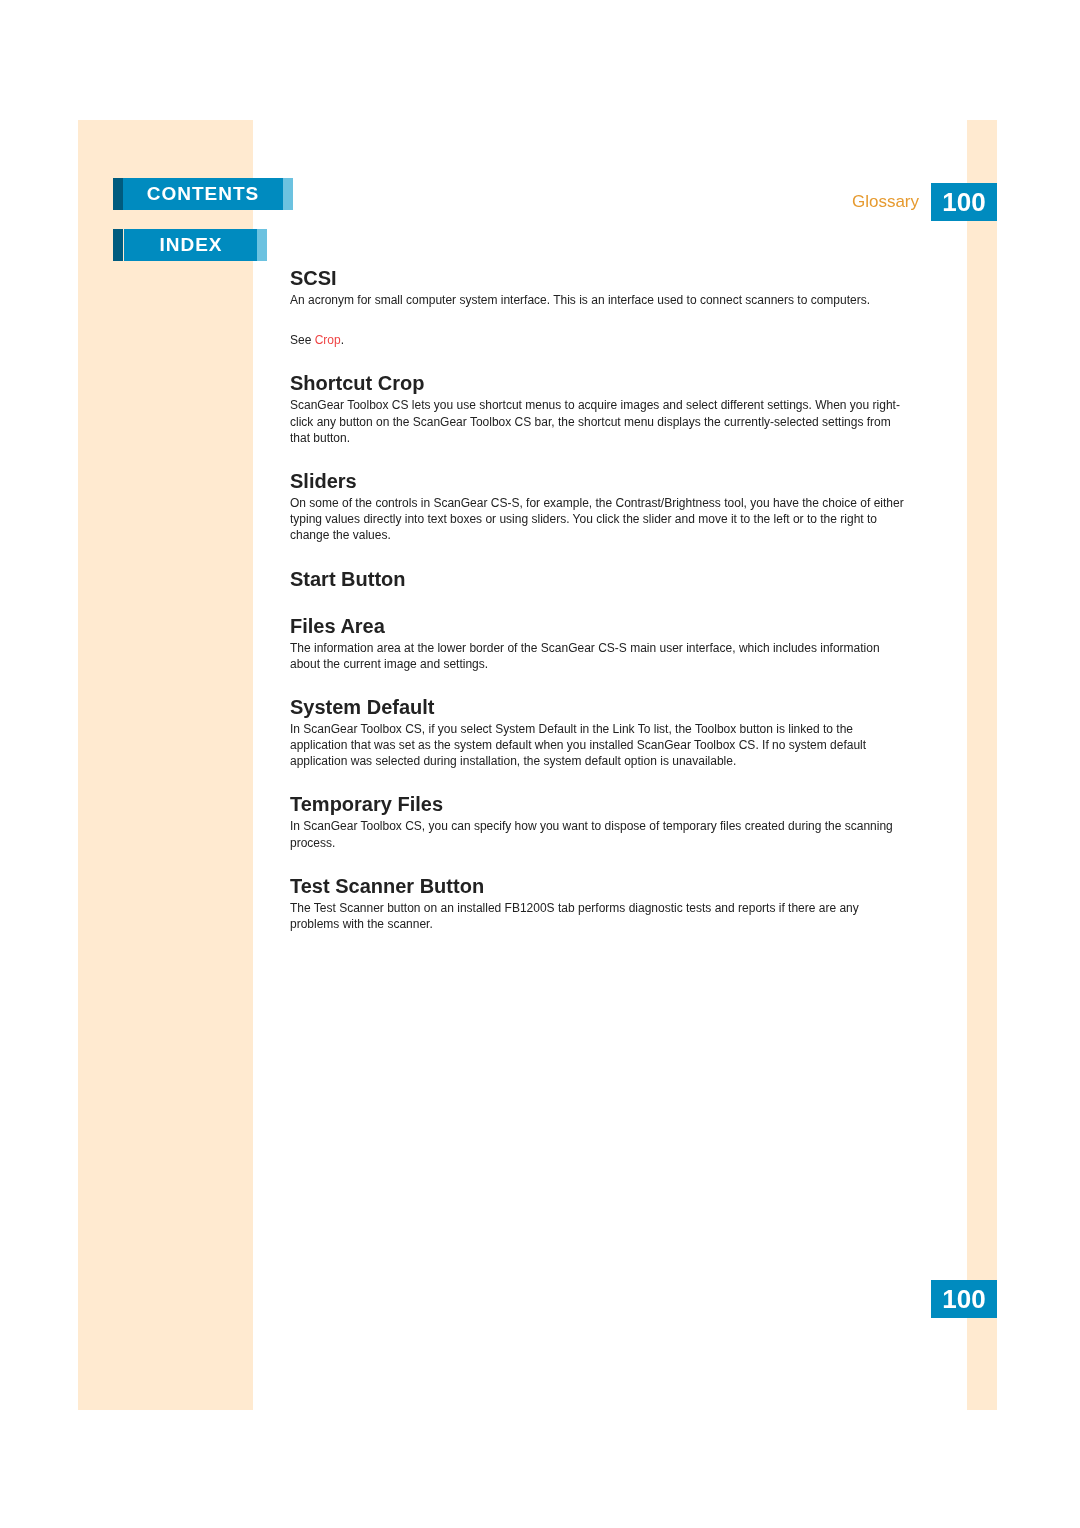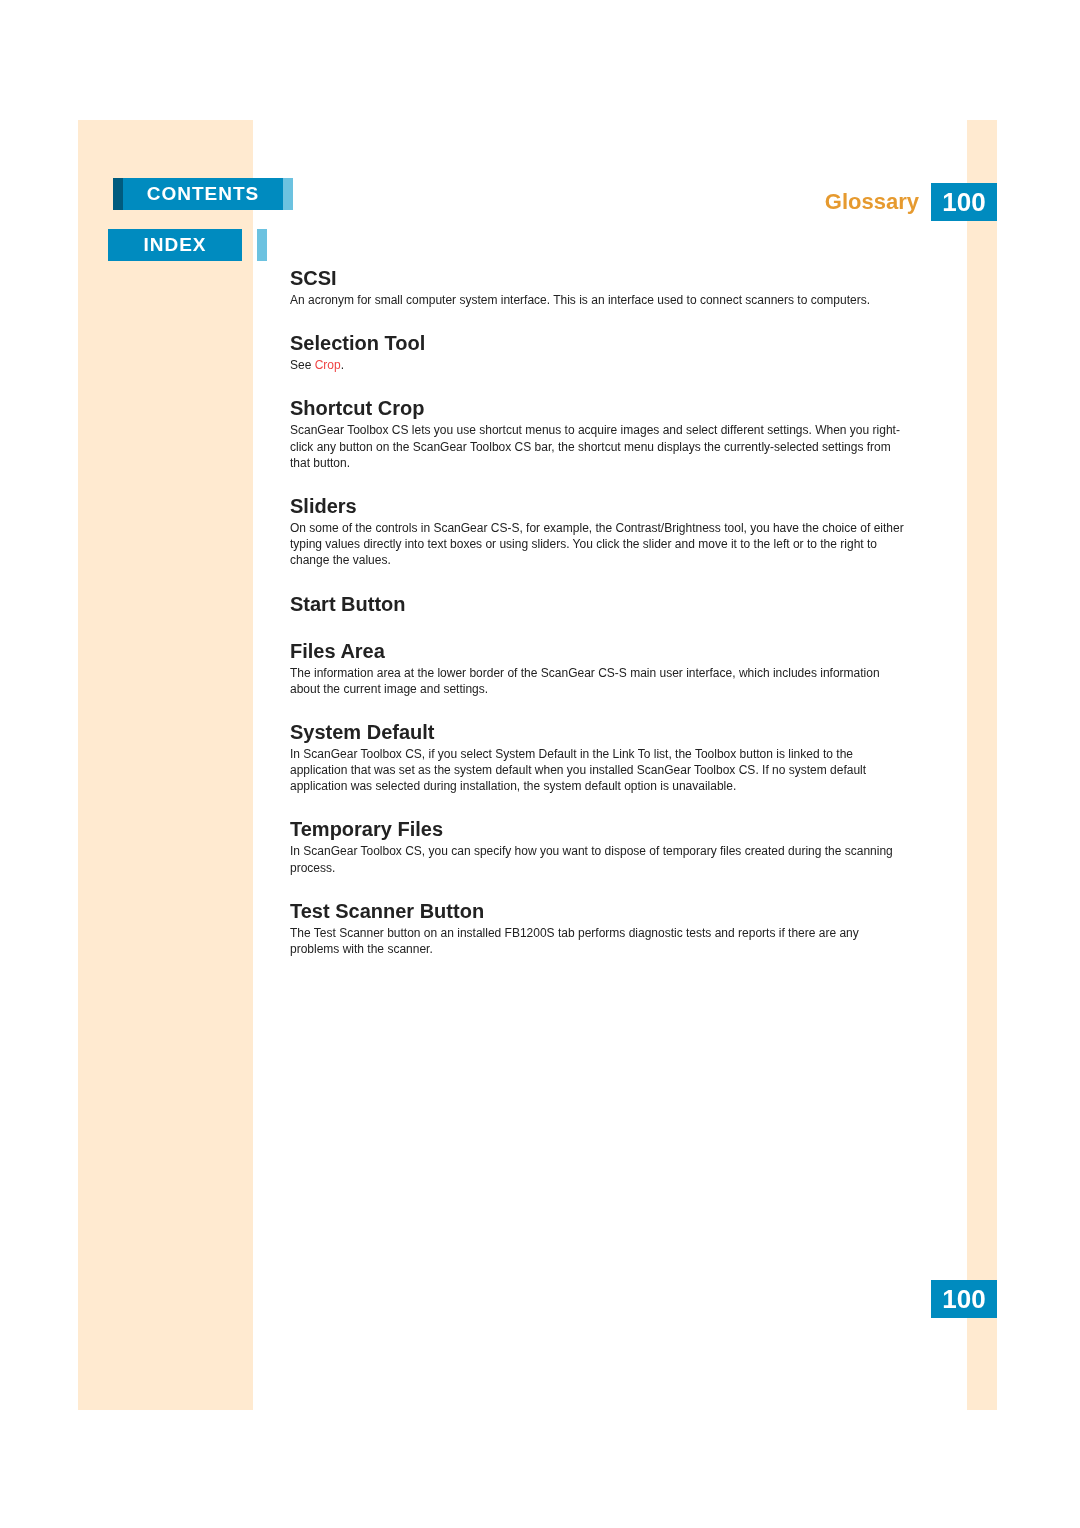--- a/index.html
+++ b/index.html
@@ -4,21 +4,21 @@
 <style>
   * { margin: 0; padding: 0; box-sizing: border-box; }
   html, body { width: 1080px; height: 1528px; background: #ffffff; font-family: "Segoe UI", "Helvetica Neue", Arial, sans-serif; color: #222; }
   .page { position: relative; width: 1080px; height: 1528px; }
   .left-col { position: absolute; left: 78px; top: 120px; width: 175px; height: 1290px; background: #ffead0; }
   .right-col { position: absolute; left: 967px; top: 120px; width: 30px; height: 1290px; background: #ffead0; }
   .nav-btn { position: absolute; width: 160px; height: 32px; background: #008bbf; font-weight: 700; letter-spacing: 1px; font-size: 19px; display: flex; align-items: center; justify-content: center; color: #fff; }
   .nav-cap-dark { position: absolute; width: 10px; height: 32px; background: #005b7e; }
   .nav-cap-light { position: absolute; width: 10px; height: 32px; background: #6cc2e0; }
   .header-right { position: absolute; top: 183px; right: 83px; display: flex; align-items: center; gap: 12px; }
-  .section-label { color: #e69a2f; font-size: 22px; font-weight: 700; text-align: center; }
+  .section-label { color: #e69a2f; font-size: 17px; font-weight: 400; text-align: center; }
   .page-badge { background: #008bbf; color: #fff; font-weight: 700; font-size: 26px; width: 66px; height: 38px; display: flex; align-items: center; justify-content: center; }
   .content { position: absolute; left: 290px; top: 267px; width: 620px; }
   .entry { margin-bottom: 24px; }
   .term { font-weight: 700; font-size: 20px; margin-bottom: 2px; }
   .def { font-size: 12px; line-height: 1.35; color: #222; }
   .see-italic { }
   .crop-link { color: #ef4444; font-style: normal; }
   .footer-badge { position: absolute; right: 83px; top: 1280px; background: #008bbf; color: #fff; font-weight: 700; font-size: 26px; width: 66px; height: 38px; display: flex; align-items: center; justify-content: center; }
 </style>
 </head>
@@ -26,35 +26,34 @@
 
 <div class="page">
   <div class="left-col"></div>
   <div class="right-col"></div>
 
   <div class="nav-cap-dark" style="left:113px; top:178px;"></div>
   <div class="nav-btn" style="left:123px; top:178px;">CONTENTS</div>
   <div class="nav-cap-light" style="left:283px; top:178px;"></div>
 
   <div class="nav-cap-dark" style="left:113px; top:229px;"></div>
-  <div class="nav-btn" style="left:108px; top:229px; width:134px;">INDEX</div>
+  <div class="nav-btn" style="left:124px; top:229px; width:134px;">INDEX</div>
   <div class="nav-cap-light" style="left:257px; top:229px;"></div>
 
   <div class="header-right">
     <span class="section-label">Glossary</span>
     <span class="page-badge">100</span>
   </div>
 
   <div class="content">
     <div class="entry">
       <div class="term">SCSI</div>
       <div class="def">An acronym for small computer system interface. This is an interface used to connect scanners to computers.</div>
     </div>
     <div class="entry">
-      <div class="term">Selection Tool</div>
       <div class="def">
         <span class="see-italic">See </span><span class="crop-link">Crop</span><span>.</span>
       </div>
     </div>
     <div class="entry">
       <div class="term">Shortcut Crop</div>
       <div class="def">ScanGear Toolbox CS lets you use shortcut menus to acquire images and select different settings. When you right-click any button on the ScanGear Toolbox CS bar, the shortcut menu displays the currently-selected settings from that button.</div>
     </div>
     <div class="entry">
       <div class="term">Sliders</div>

